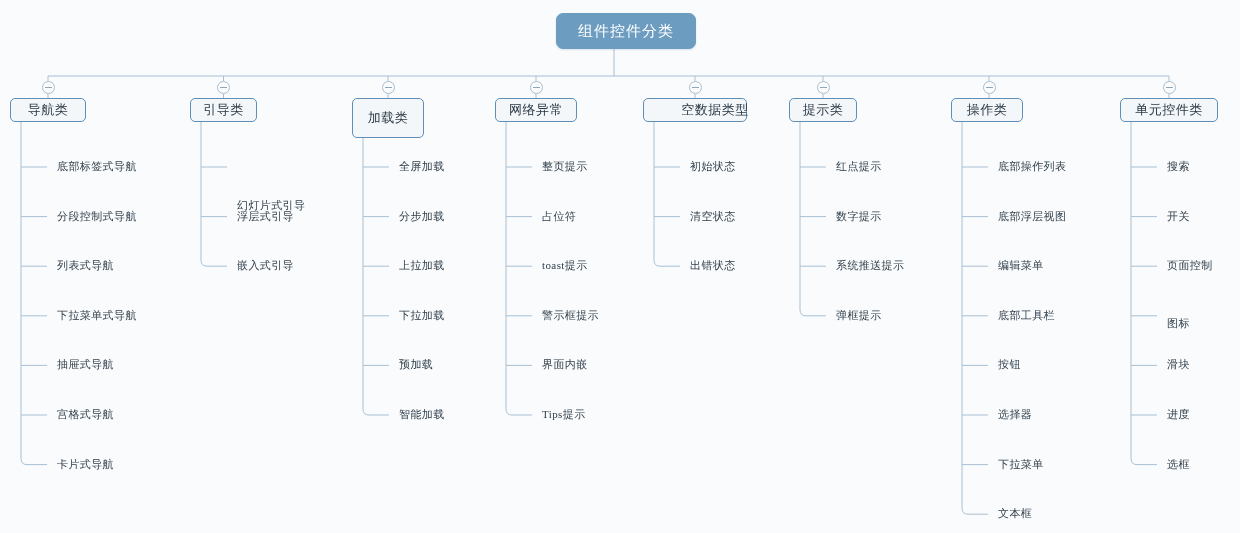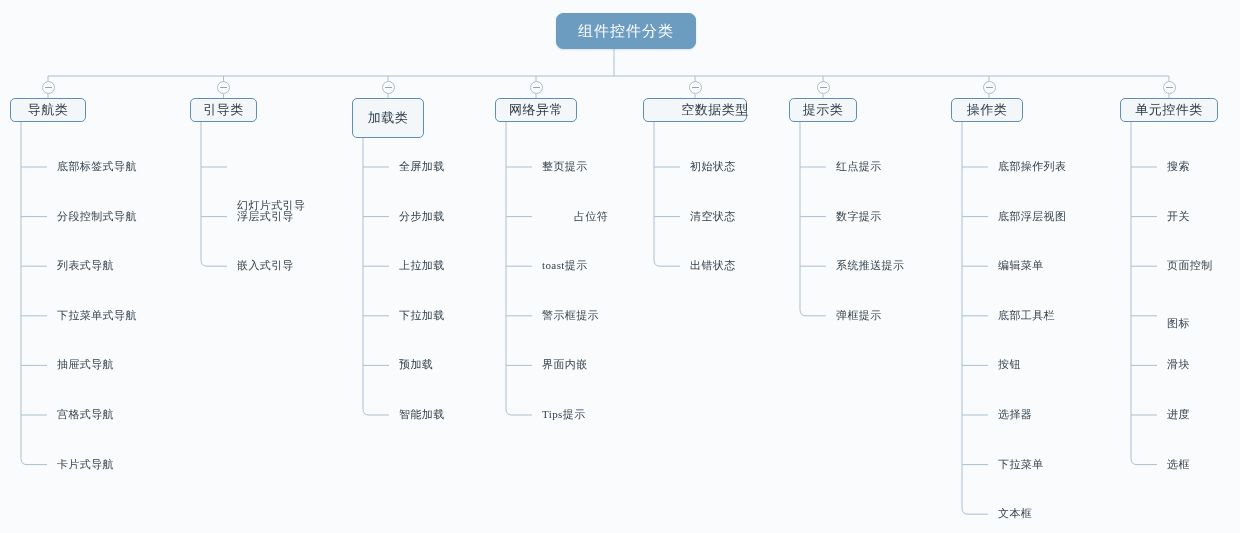--- a/index.html
+++ b/index.html
@@ -178,21 +178,21 @@
       <div class="cat-node" style="left: 352px; top: 98px; width: 72px; height: 40px;">加载类</div>
       <div class="leaf-node" style="left: 399px; top: 161px;">全屏加载</div>
       <div class="leaf-node" style="left: 399px; top: 210.6px;">分步加载</div>
       <div class="leaf-node" style="left: 399px; top: 260.2px;">上拉加载</div>
       <div class="leaf-node" style="left: 399px; top: 309.8px;">下拉加载</div>
       <div class="leaf-node" style="left: 399px; top: 359.4px;">预加载</div>
       <div class="leaf-node" style="left: 399px; top: 409px;">智能加载</div>
       <div class="toggle-icon" style="left: 529.5px; top: 81px;"></div>
       <div class="cat-node" style="left: 495px; top: 98px; width: 82px; height: 24px;">网络异常</div>
       <div class="leaf-node" style="left: 542px; top: 161px;">整页提示</div>
-      <div class="leaf-node" style="left: 542px; top: 210.6px; margin-left: 32px;">占位符</div>
+      <div class="leaf-node" style="left: 542px; top: 210.6px;">占位符</div>
       <div class="leaf-node" style="left: 542px; top: 260.2px;">toast提示</div>
       <div class="leaf-node" style="left: 542px; top: 309.8px;">警示框提示</div>
       <div class="leaf-node" style="left: 542px; top: 359.4px;">界面内嵌</div>
       <div class="leaf-node" style="left: 542px; top: 409px;">Tips提示</div>
       <div class="toggle-icon" style="left: 688.5px; top: 81px;"></div>
       <div class="cat-node" style="left: 643px; top: 98px; width: 104px; height: 24px; padding-left: 40px;">空数据类型</div>
       <div class="leaf-node" style="left: 690px; top: 161px;">初始状态</div>
       <div class="leaf-node" style="left: 690px; top: 210.6px;">清空状态</div>
       <div class="leaf-node" style="left: 690px; top: 260.2px;">出错状态</div>
       <div class="toggle-icon" style="left: 816.5px; top: 81px;"></div>

